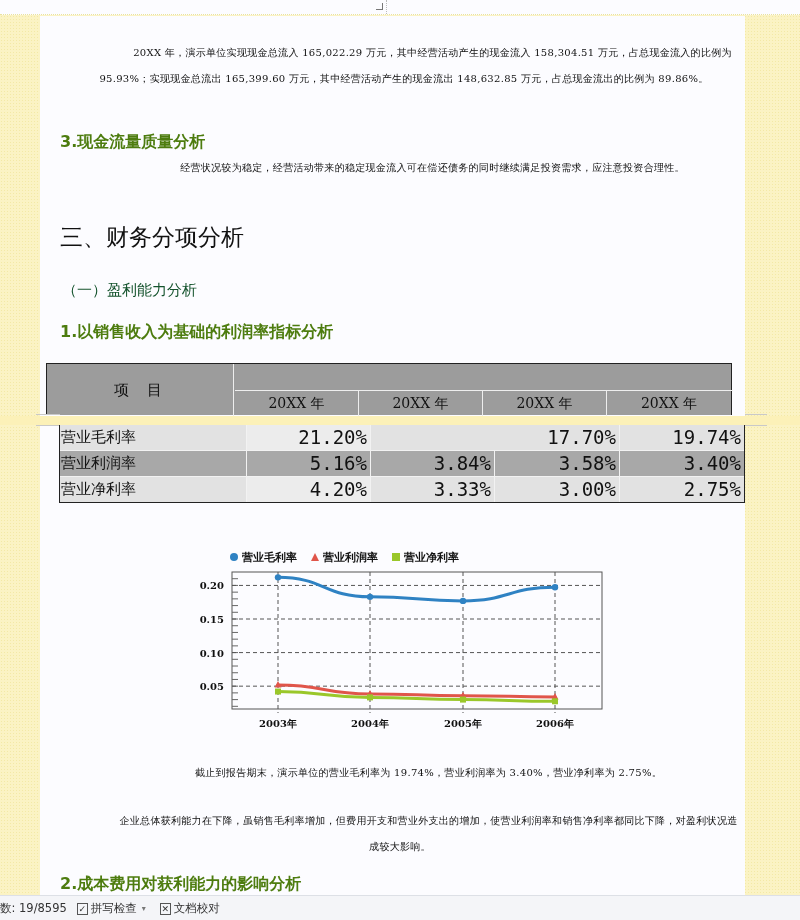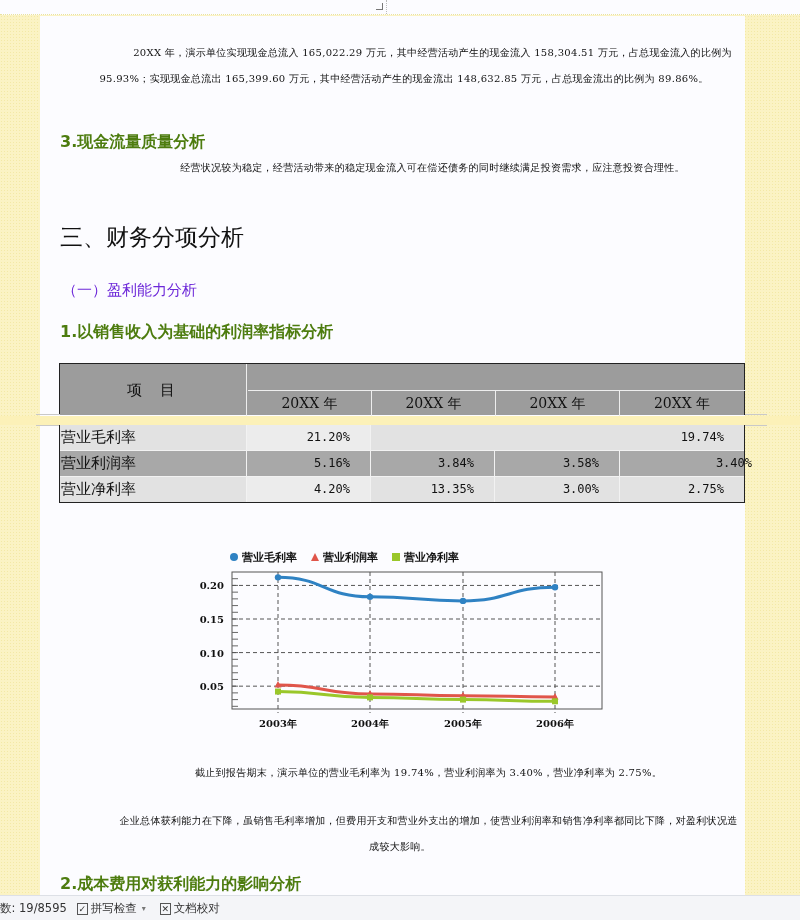--- a/index.html
+++ b/index.html
@@ -52,26 +52,26 @@
     .h3 {
       position: absolute; left: 60px; font-size: 16px; font-weight: bold;
       font-family: "DejaVu Sans", "Liberation Sans", sans-serif; color: #4d7c0f;
     }
     .h1 {
       position: absolute; left: 60px; top: 222px; font-size: 23px;
       font-family: "DejaVu Sans", "Liberation Sans", sans-serif; color: #111;
     }
     .h2 {
       position: absolute; left: 62px; top: 281px; font-size: 15px;
-      font-family: "DejaVu Sans", "Liberation Sans", sans-serif; color: #6d28d9;
+      font-family: "DejaVu Sans", "Liberation Sans", sans-serif; color: #14532d;
     }
 
     
     .tbl-head {
-      position: absolute; left: 59px; top: 363px; width: 686px; height: 52px;
+      position: absolute; left: 46px; top: 363px; width: 686px; height: 52px;
       background: #9c9c9c; border: 1px solid #222; border-bottom: none;
       box-sizing: border-box;
       padding-left: 20px;
     }
     .tbl-head .item-cell {
       position: absolute; left: 0; top: 0; width: 187px; height: 52px;
       border-right: 1px solid #eee; display: flex; align-items: center; justify-content: center;
       font-size: 15px; letter-spacing: 18px; padding-left: 14px; box-sizing: border-box;
       font-family: "DejaVu Sans", "Liberation Sans", sans-serif;
     }
@@ -91,21 +91,21 @@
     .tbl-row:last-child { border-bottom: none; }
     .tbl-row.light { background: #e2e2e2; }
     .tbl-row.dark { background: #a8a8a8; }
     .tbl-row .label {
       position: absolute; left: 1px; top: 0; width: 186px; height: 25px; line-height: 25px;
       font-size: 15px; font-family: "DejaVu Sans", "Liberation Sans", sans-serif;
       border-right: 1px solid #f2f2f2; box-sizing: border-box;
     }
     .tbl-row .val {
       position: absolute; top: 0; height: 25px; line-height: 25px; text-align: right;
-      padding-right: 20px; font-size: 12px; border-right: 1px solid #f2f2f2; box-sizing: border-box;
+      padding-right: 3px; font-size: 19px; border-right: 1px solid #f2f2f2; box-sizing: border-box;
       font-family: "DejaVu Sans Mono", "Liberation Mono", monospace;
     }
     .tbl-row.light .val.c0 { background: #ececec; }
 
     
     .chart { position: absolute; left: 190px; top: 545px; width: 430px; height: 190px; }
     .legend {
       position: absolute; left: 40px; top: 2px; height: 20px; display: flex; gap: 14px;
       font-size: 11px; font-weight: bold; font-family: "DejaVu Sans", "Liberation Sans", sans-serif;
       align-items: center;
@@ -164,33 +164,34 @@
 
 <div class="page-break">
   <div class="guide-l"></div>
   <div class="guide-r"></div>
 </div>
 
 <div class="tbl-body">
   <div class="tbl-row light">
     <div class="label">营业毛利率</div>
     <div class="val c0" style="left:187px; width:124px;">21.20%</div>
+    <div class="val" style="left:435px; width:125px;">17.70%</div>
     <div class="val" style="left:560px; width:124px; border-right:none;">19.74%</div>
   </div>
   <div class="tbl-row dark">
     <div class="label">营业利润率</div>
     <div class="val" style="left:187px; width:124px;">5.16%</div>
     <div class="val" style="left:311px; width:124px;">3.84%</div>
     <div class="val" style="left:435px; width:125px;">3.58%</div>
-    <div class="val" style="left:588px; width:124px; border-right:none;">3.40%</div>
+    <div class="val" style="left:560px; width:124px; border-right:none;">3.40%</div>
   </div>
   <div class="tbl-row light">
     <div class="label">营业净利率</div>
     <div class="val c0" style="left:187px; width:124px;">4.20%</div>
-    <div class="val" style="left:311px; width:124px;">13.35%</div>
+    <div class="val" style="left:311px; width:124px;">3.33%</div>
     <div class="val" style="left:435px; width:125px;">3.00%</div>
     <div class="val" style="left:560px; width:124px; border-right:none;">2.75%</div>
   </div>
 </div>
 
 <div class="chart">
   <div class="legend">
     <div class="entry">
       <span class="dot"></span>
       <span>营业毛利率</span>

